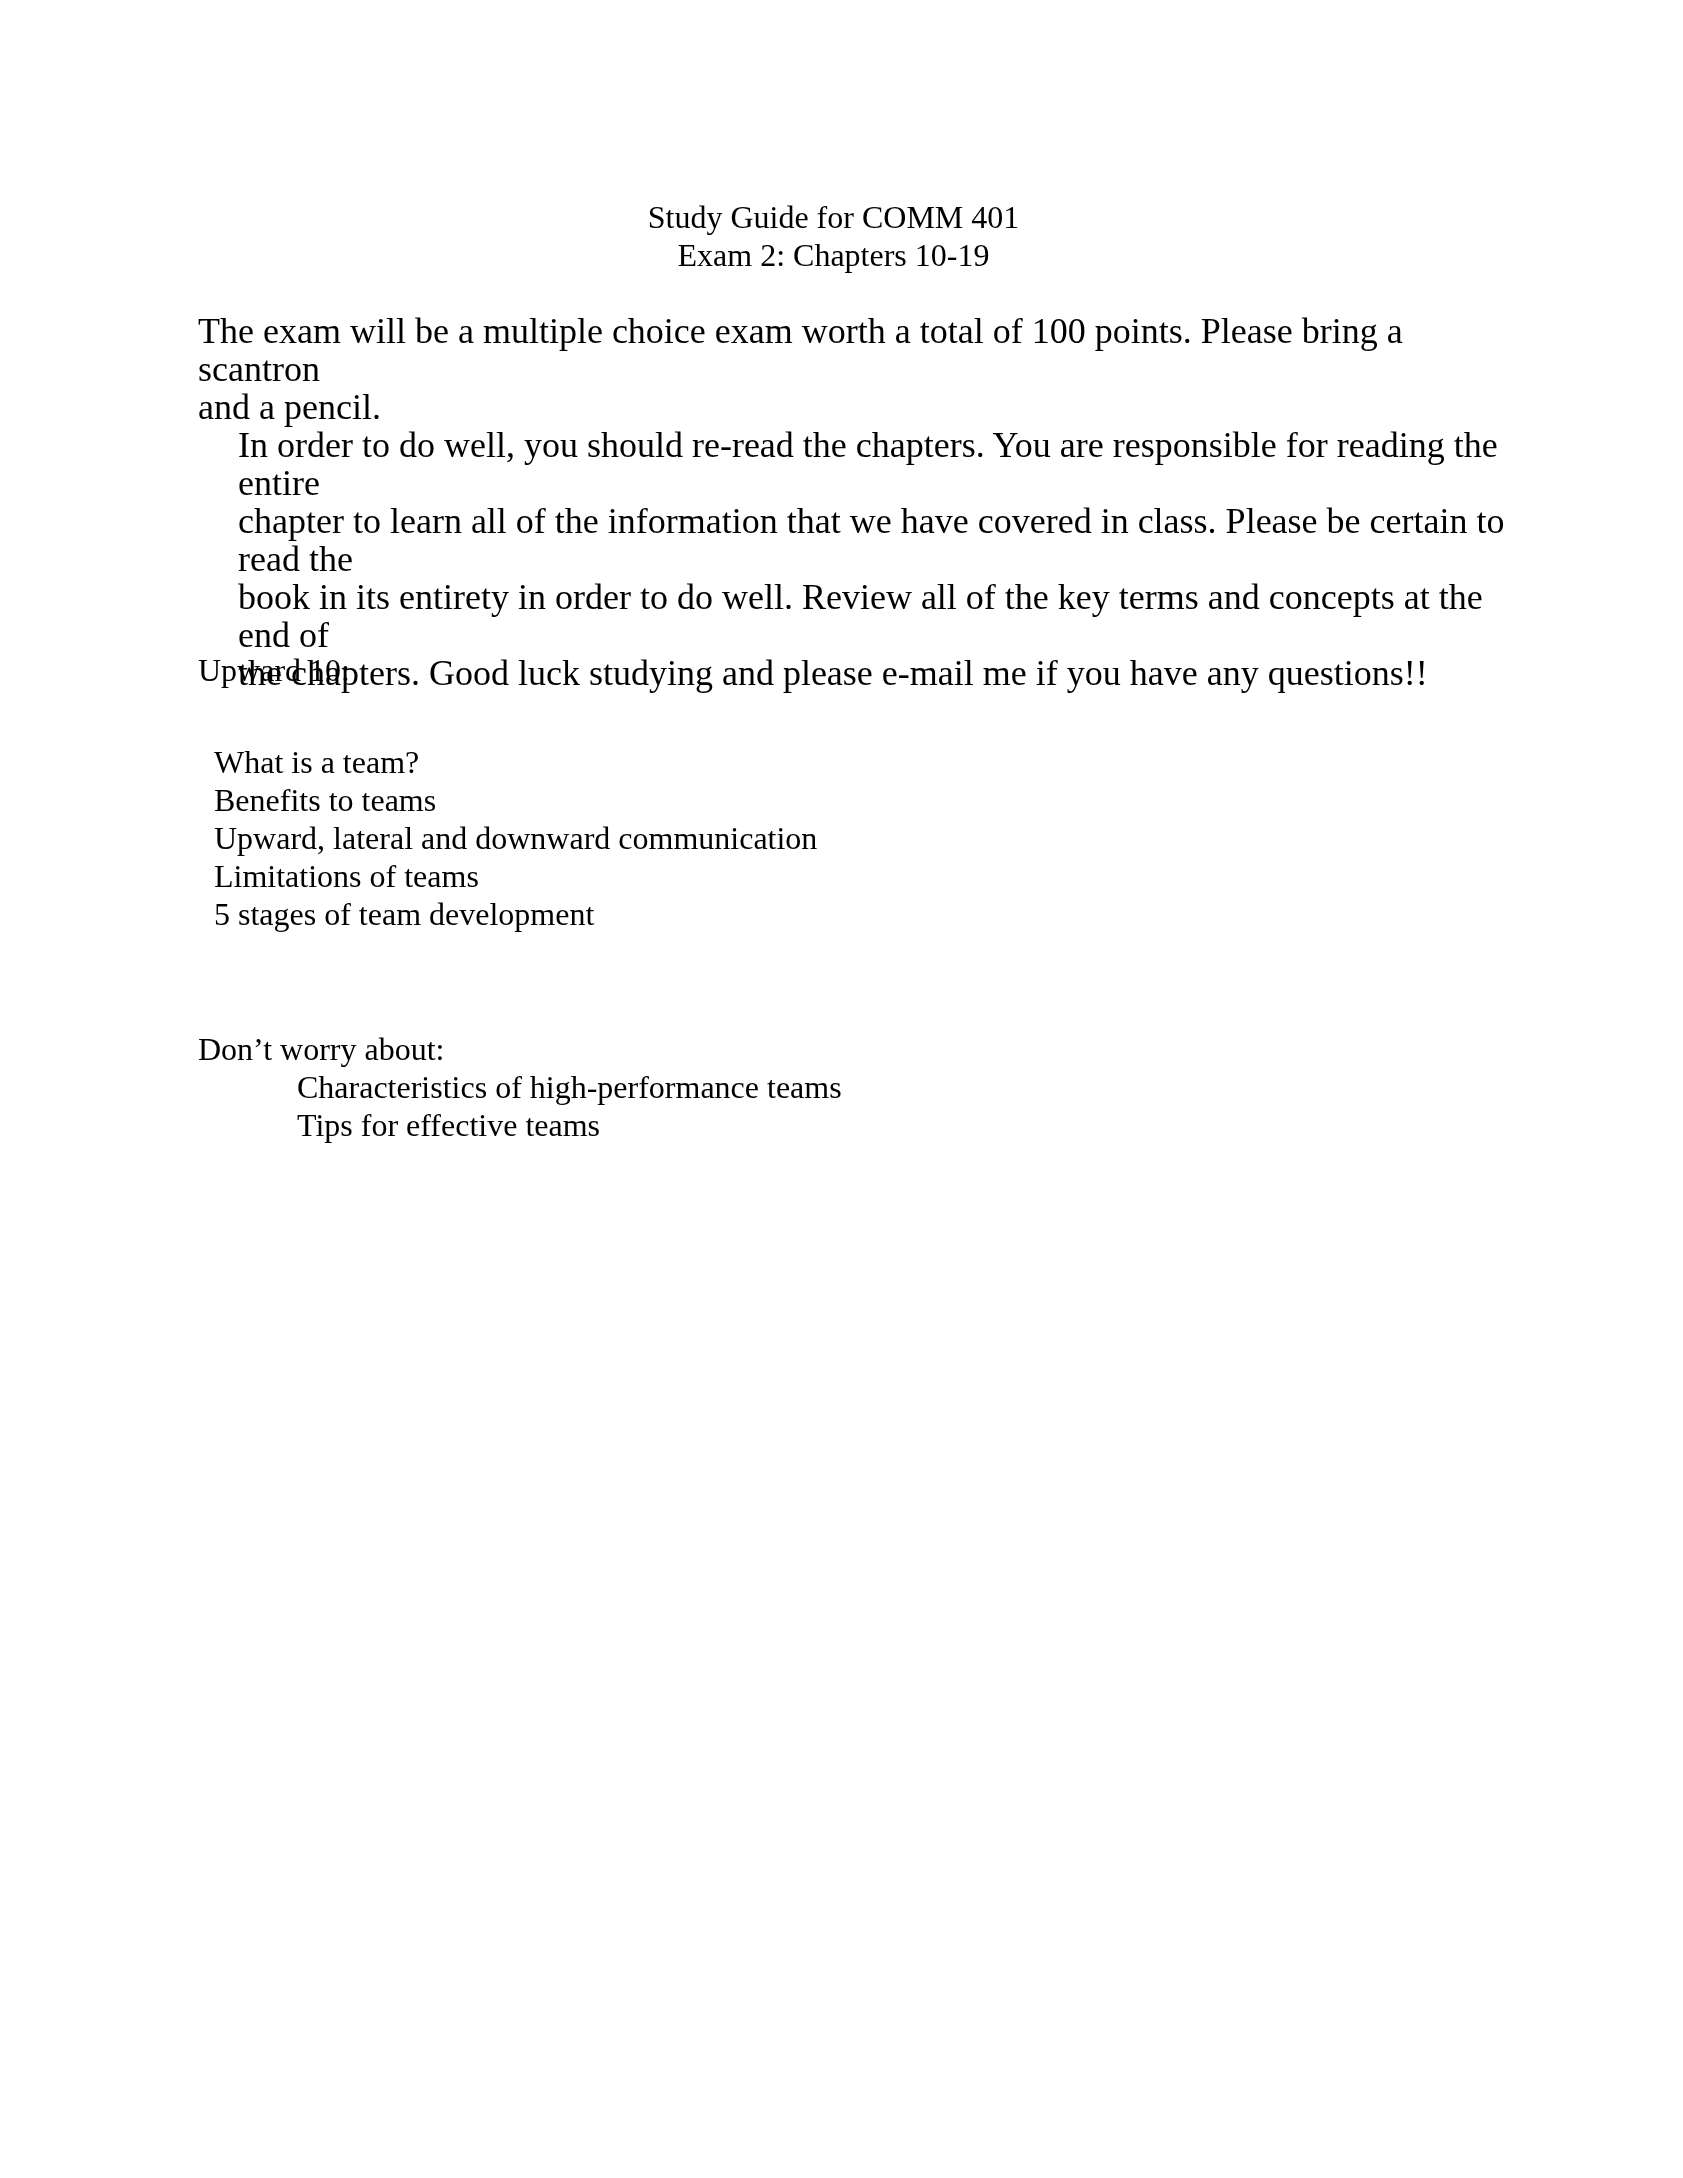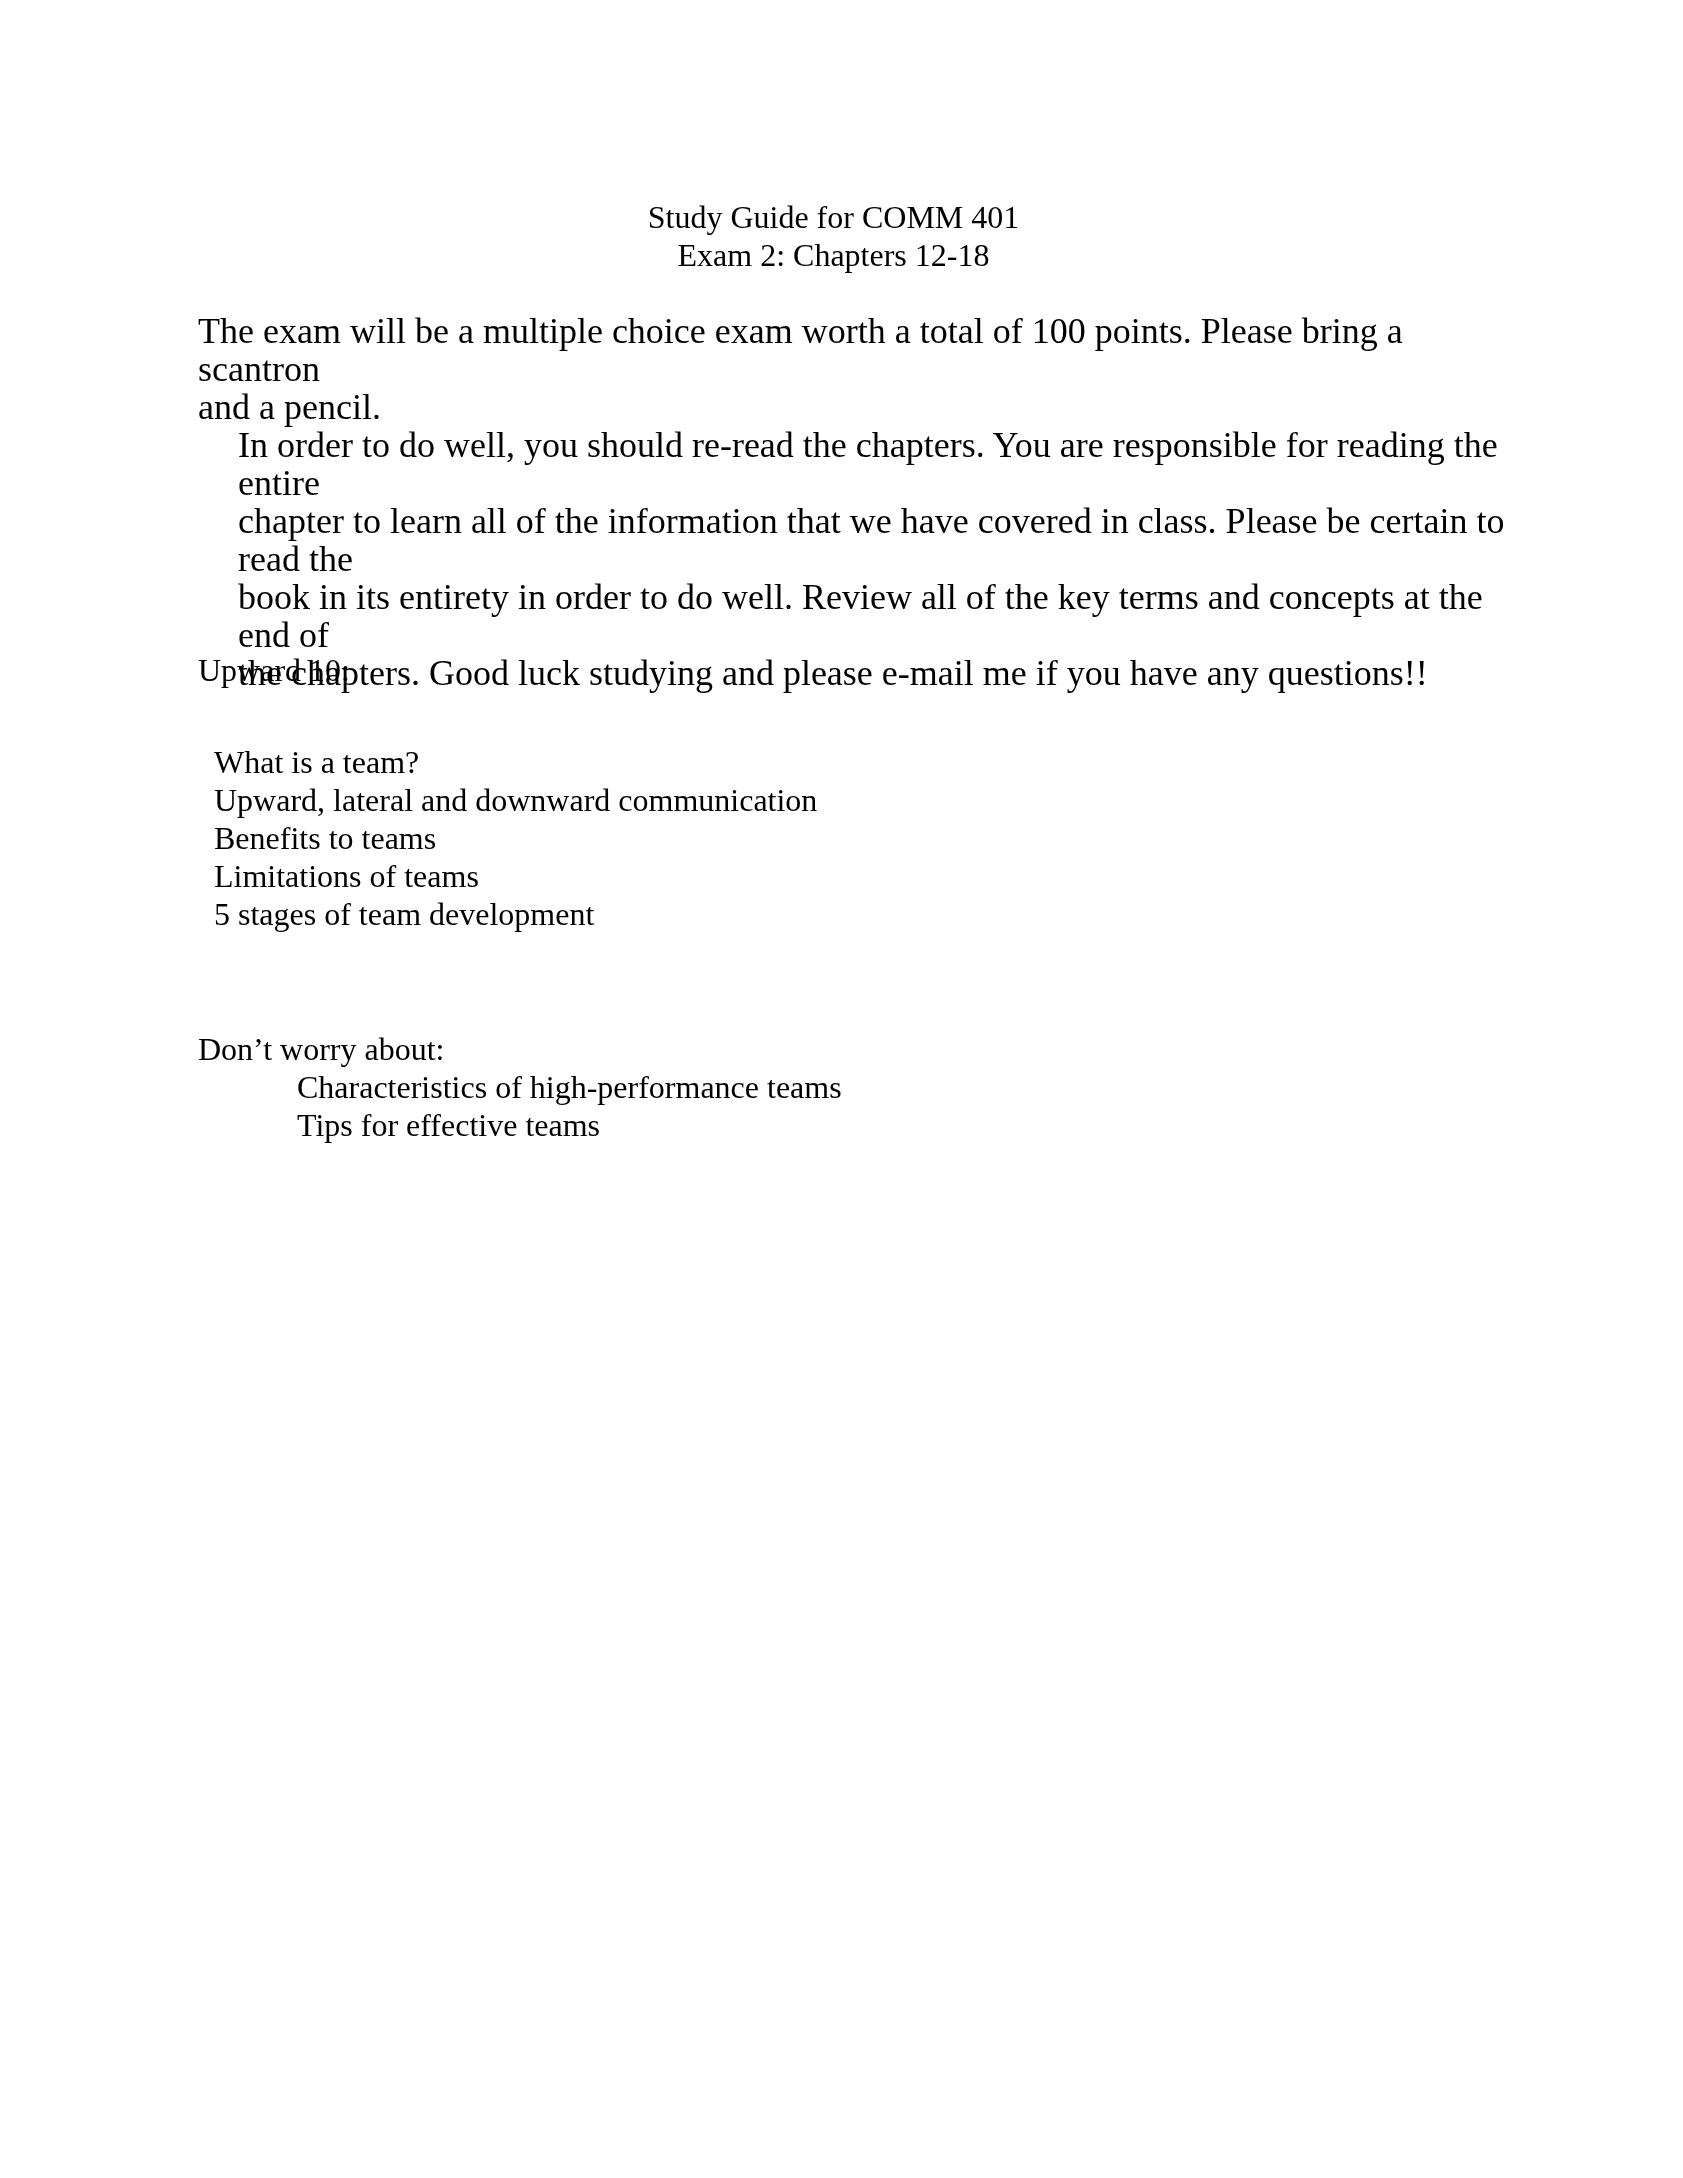--- a/index.html
+++ b/index.html
@@ -75,37 +75,37 @@
       list-style: none;
     }
   </style>
 </head>
 <body>
 
 <div class="page">
 
   <div class="title-block">
     <div>Study Guide for COMM 401</div>
-    <div>Exam 2:  Chapters 12-18</div>
+    <div>Exam 2:  Chapters 10-19</div>
   </div>
 
   <div class="para" id="intro-para">The exam will be a multiple choice exam worth a total of 100 points.  Please bring a scantron
 and a pencil.</div>
 
   <div class="para" id="study-para">In order to do well, you should re-read the chapters.  You are responsible for reading the entire
 chapter to learn all of the information that we have covered in class.  Please be certain to read the
 book in its entirety in order to do well.  Review all of the key terms and concepts at the end of
 the chapters.  Good luck studying and please e-mail me if you have any questions!!</div>
 
   <div class="chapter-heading">Upward 10:</div>
 
   <ul class="topic-list">
     <li>What is a team?</li>
+    <li>Benefits to teams</li>
     <li>Upward, lateral and downward communication</li>
-    <li>Benefits to teams</li>
     <li>Limitations of teams</li>
     <li>5 stages of team development</li>
   </ul>
 
   <div class="dont-worry">
     <div>Don’t worry about:</div>
     <ul class="dont-worry-list">
       <li>Characteristics of high-performance teams</li>
       <li>Tips for effective teams</li>
     </ul>

